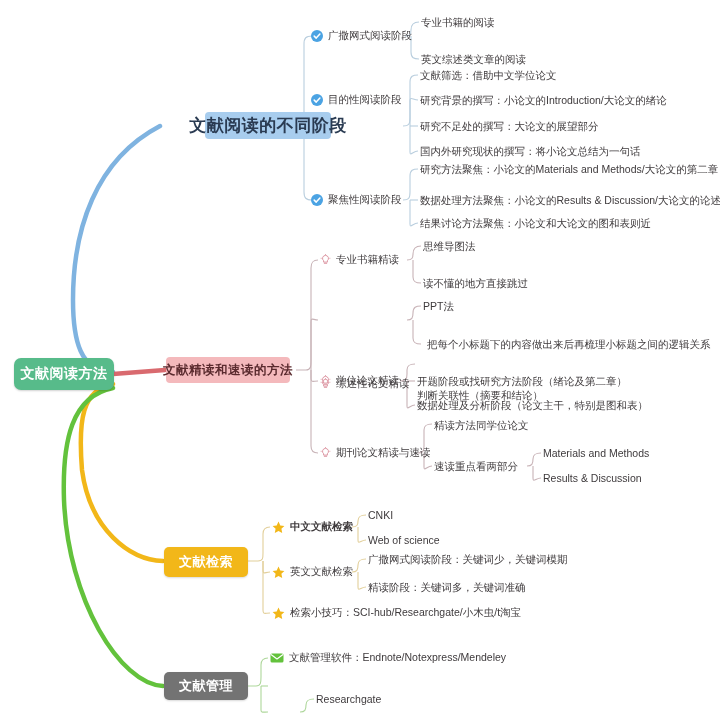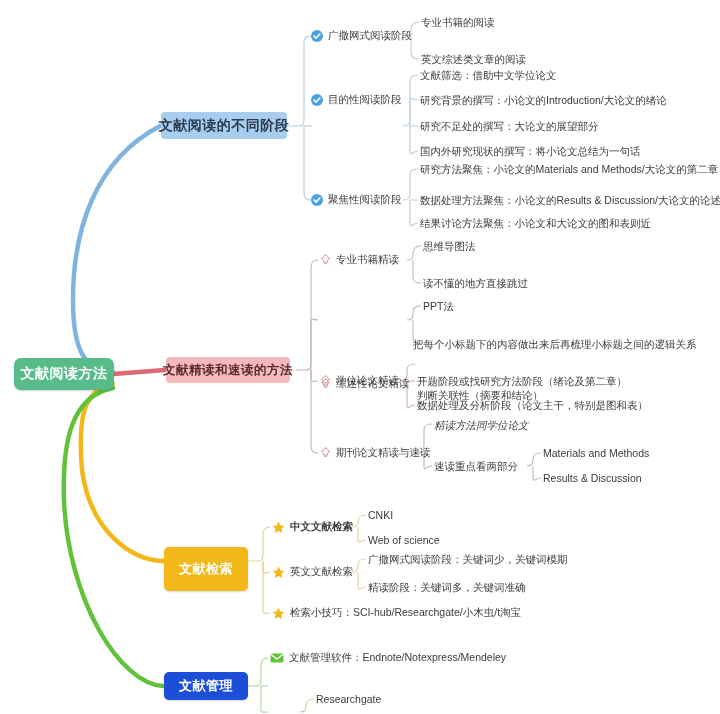--- a/index.html
+++ b/index.html
@@ -37,38 +37,39 @@
   .root {
     background: #57bb8a;
     color: #ffffff;
     font-size: 14px;
     border-radius: 7px;
     box-shadow: 0 1px 2px rgba(0,0,0,0.18);
   }
   .b-blue {
     background: #a8cdee;
     color: #2a3b52;
-    font-size: 14px;
+    font-size: 17px;
     border-radius: 4px;
+    margin-left: 44px;
   }
   .b-red {
     background: #f4b9bc;
     color: #5a2a2e;
     font-size: 12.5px;
     border-radius: 4px;
   }
   .b-orange {
     background: #f2b719;
     color: #ffffff;
     font-size: 13px;
     border-radius: 5px;
     box-shadow: 0 1px 2px rgba(0,0,0,0.15);
   }
   .b-green {
-    background: #1d4ed8;
+    background: #737373;
     color: #ffffff;
     font-size: 13px;
     border-radius: 5px;
     box-shadow: 0 1px 2px rgba(0,0,0,0.15);
   }
   
   .leaf {
     position: absolute;
     white-space: nowrap;
     color: #3e3a3c;
@@ -236,21 +237,21 @@
           <path d="M5.5 1.4 a3 3 0 0 0 -1.9 5.3 V8.1 h3.8 V6.7 A3 3 0 0 0 5.5 1.4 z" fill="none" stroke="#d98c9a" stroke-width="0.9"></path>
           <line x1="3.9" y1="9.3" x2="7.1" y2="9.3" stroke="#d98c9a" stroke-width="0.9"></line>
           <line x1="5.5" y1="0.2" x2="5.5" y2="1.0" stroke="#d98c9a" stroke-width="0.9"></line>
           <line x1="0.7" y1="4.3" x2="1.6" y2="4.3" stroke="#d98c9a" stroke-width="0.9"></line>
           <line x1="9.4" y1="4.3" x2="10.3" y2="4.3" stroke="#d98c9a" stroke-width="0.9"></line>
         </svg>
     </span>
     <span class="lbl">综述性论文精读</span>
   </div>
   <div class="leaf" style="left:423px; top:306px;"><span>PPT法</span></div>
-  <div class="leaf" style="left:413px; top:344px;"><span>把每个小标题下的内容做出来后再梳理小标题之间的逻辑关系</span></div>
+  <div class="leaf" style="left:427px; top:344px;"><span>把每个小标题下的内容做出来后再梳理小标题之间的逻辑关系</span></div>
 
   <div class="iconrow" style="left:320px; top:381px;">
     <span class="ic">
       <svg width="11" height="12" viewBox="0 0 11 12">
           <path d="M5.5 1.4 a3 3 0 0 0 -1.9 5.3 V8.1 h3.8 V6.7 A3 3 0 0 0 5.5 1.4 z" fill="none" stroke="#d98c9a" stroke-width="0.9"></path>
           <line x1="3.9" y1="9.3" x2="7.1" y2="9.3" stroke="#d98c9a" stroke-width="0.9"></line>
           <line x1="5.5" y1="0.2" x2="5.5" y2="1.0" stroke="#d98c9a" stroke-width="0.9"></line>
           <line x1="0.7" y1="4.3" x2="1.6" y2="4.3" stroke="#d98c9a" stroke-width="0.9"></line>
           <line x1="9.4" y1="4.3" x2="10.3" y2="4.3" stroke="#d98c9a" stroke-width="0.9"></line>
         </svg>
@@ -266,26 +267,26 @@
       <svg width="11" height="12" viewBox="0 0 11 12">
           <path d="M5.5 1.4 a3 3 0 0 0 -1.9 5.3 V8.1 h3.8 V6.7 A3 3 0 0 0 5.5 1.4 z" fill="none" stroke="#d98c9a" stroke-width="0.9"></path>
           <line x1="3.9" y1="9.3" x2="7.1" y2="9.3" stroke="#d98c9a" stroke-width="0.9"></line>
           <line x1="5.5" y1="0.2" x2="5.5" y2="1.0" stroke="#d98c9a" stroke-width="0.9"></line>
           <line x1="0.7" y1="4.3" x2="1.6" y2="4.3" stroke="#d98c9a" stroke-width="0.9"></line>
           <line x1="9.4" y1="4.3" x2="10.3" y2="4.3" stroke="#d98c9a" stroke-width="0.9"></line>
         </svg>
     </span>
     <span class="lbl">期刊论文精读与速读</span>
   </div>
-  <div class="leaf" style="left:434px; top:425px;font-style:italic;"><span>精读方法同学位论文</span></div>
+  <div class="leaf" style="left:434px; top:425px;"><span>精读方法同学位论文</span></div>
   <div class="leaf" style="left:434px; top:466px;"><span>速读重点看两部分</span></div>
   <div class="leaf" style="left:543px; top:453px;"><span>Materials and Methods</span></div>
   <div class="leaf" style="left:543px; top:478px;"><span>Results &amp; Discussion</span></div>
 
-  <div class="box b-orange" style="left:164px; top:547px; width:84px; height:44px;">
+  <div class="box b-orange" style="left:164px; top:547px; width:84px; height:30px;">
     <span>文献检索</span>
   </div>
 
   <div class="iconrow" style="left:272px; top:527px;font-weight:bold;">
     <span class="ic">
       <svg width="13" height="13" viewBox="0 0 13 13">
           <path d="M6.5 0.6 L8.3 4.4 L12.4 4.9 L9.4 7.8 L10.2 11.9 L6.5 9.9 L2.8 11.9 L3.6 7.8 L0.6 4.9 L4.7 4.4 Z" fill="#f2b719"></path>
         </svg>
     </span>
     <span class="lbl">中文文献检索</span>

